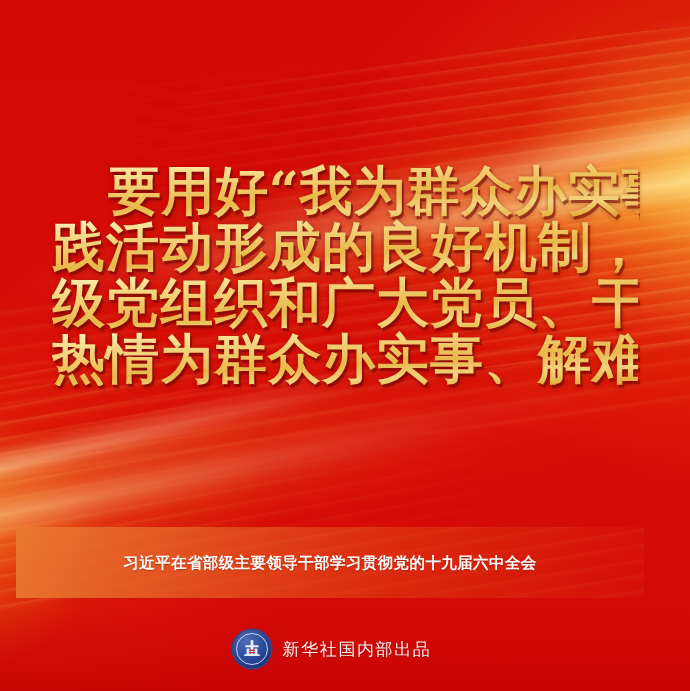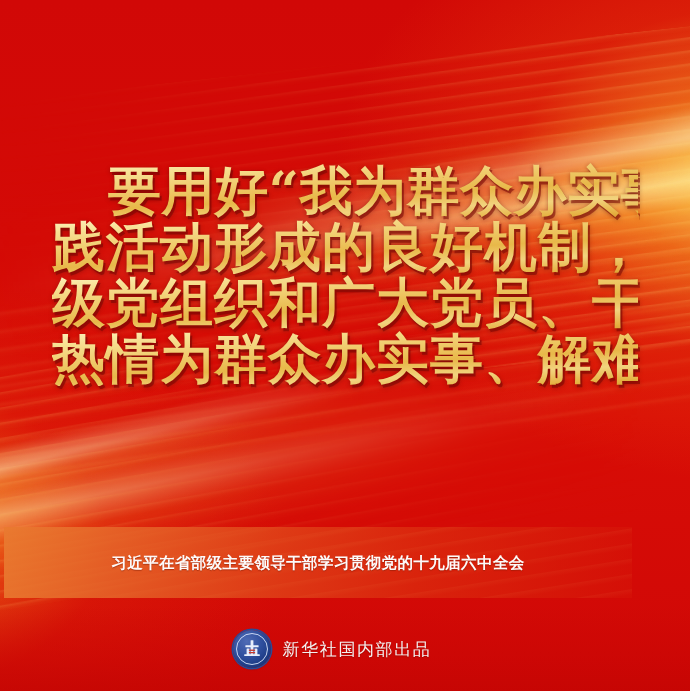--- a/index.html
+++ b/index.html
@@ -113,21 +113,21 @@
        #e8b849 58%, #f2d37e 76%, #e6b243 92%, #d99d2f 100%);
     -webkit-background-clip:text;background-clip:text;
     color:transparent;-webkit-text-fill-color:transparent;
     filter:drop-shadow(2px 3px 0px rgba(120,8,4,0.55)) drop-shadow(0 1px 2px rgba(90,6,3,0.45));
   }
   .hl-line.indent{ text-indent:56px; }
   .hl-line.l2{ letter-spacing:1px; }
 
   
   .caption-band{
-    position:absolute;left:4px;top:527px;width:628px;height:71px;
+    position:absolute;left:16px;top:527px;width:628px;height:71px;
     z-index:4;
     background:
       linear-gradient(104deg,
         rgba(233,122,48,0.92) 0%,
         rgba(230,104,42,0.85) 18%,
         rgba(226,78,28,0.72) 42%,
         rgba(221,52,16,0.60) 66%,
         rgba(216,32,10,0.55) 88%,
         rgba(214,20,8,0.52) 100%),
       repeating-linear-gradient(171deg,

